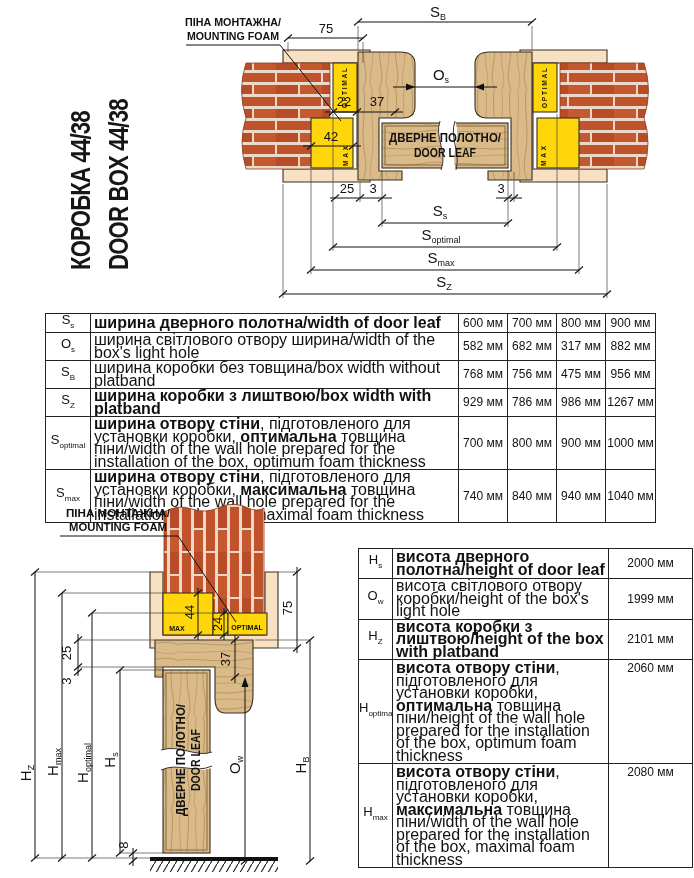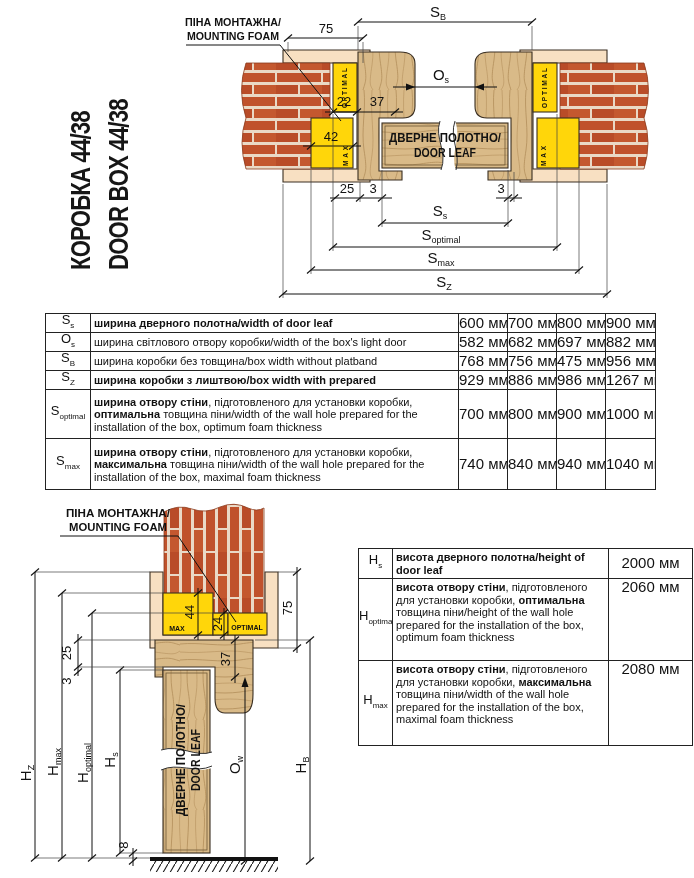--- a/index.html
+++ b/index.html
@@ -18,25 +18,25 @@
   .sub{font-size:9px;}
   .blocklabel{font-weight:bold;fill:#111;}
   .foamlabel{font-weight:bold;font-size:11px;}
   .leaflabel{font-weight:bold;font-size:12.5px;}
   .dline{stroke:#111;stroke-width:1;fill:none;}
   .ext{stroke:#444;stroke-width:.7;fill:none;}
   .shape{stroke:#3a2f22;stroke-width:1.1;}
   .arrow{fill:#111;}
   
   table{position:absolute;border-collapse:collapse;table-layout:fixed;background:#fff;}
-  td{border:1px solid #222;font-size:11px;line-height:12.5px;padding:1px 3px;vertical-align:middle;
+  td{border:1px solid #222;font-size:16px;line-height:12.5px;padding:1px 3px;vertical-align:middle;
      overflow:hidden;}
   td.symc{text-align:center;font-size:13px;padding:0;}
   td.symc sub{font-size:8px;}
-  td.valc{text-align:center;font-size:15px;white-space:nowrap;padding:0;}
+  td.valc{text-align:center;font-size:12px;white-space:nowrap;padding:0;}
   td.valtop{vertical-align:top;padding-top:2px;}
   .b{font-weight:bold;}
   #wtable{left:45px;top:313px;width:610px;}
   #htable{left:358px;top:548px;width:334px;}
 </style>
 </head>
 <body>
 <div id="page">
 
 <div id="title">
@@ -196,39 +196,39 @@
         <tr style="height:15px">
     <td class="symc"><span>S</span><sub>s</sub></td>
     <td><span class="b">ширина дверного полотна/width of door leaf</span></td>
     <td class="valc">600 мм</td>
     <td class="valc">700 мм</td>
     <td class="valc">800 мм</td>
     <td class="valc">900 мм</td>
   </tr>
   <tr style="height:14px">
     <td class="symc"><span>O</span><sub>s</sub></td>
-    <td><span>ширина світлового отвору коробки/width of the box's light door</span></td>
+    <td><span>ширина світлового отвору ширина/width of the box's light hole</span></td>
     <td class="valc">582 мм</td>
     <td class="valc">682 мм</td>
-    <td class="valc">697 мм</td>
+    <td class="valc">317 мм</td>
     <td class="valc">882 мм</td>
   </tr>
   <tr style="height:14px">
     <td class="symc"><span>S</span><sub>B</sub></td>
     <td><span>ширина коробки без товщина/box width without platband</span></td>
     <td class="valc">768 мм</td>
     <td class="valc">756 мм</td>
     <td class="valc">475 мм</td>
     <td class="valc">956 мм</td>
   </tr>
   <tr style="height:14px">
     <td class="symc"><span>S</span><sub>Z</sub></td>
-    <td><span class="b">ширина коробки з лиштвою/box width with prepared</span></td>
+    <td><span class="b">ширина коробки з лиштвою/box width with platband</span></td>
     <td class="valc">929 мм</td>
-    <td class="valc">886 мм</td>
+    <td class="valc">786 мм</td>
     <td class="valc">986 мм</td>
     <td class="valc">1267 мм</td>
   </tr>
   <tr style="height:49px">
     <td class="symc"><span>S</span><sub>optimal</sub></td>
     <td><span class="b">ширина отвору стіни</span><span>, підготовленого для установки коробки, </span><span class="b">оптимальна</span><span> товщина піни/width of the wall hole prepared for the installation of the box, optimum foam thickness</span></td>
     <td class="valc">700 мм</td>
     <td class="valc">800 мм</td>
     <td class="valc">900 мм</td>
     <td class="valc">1000 мм</td>
@@ -385,20 +385,30 @@
         <col style="width:34px">
         <col style="width:216px">
         <col style="width:84px">
       </colgroup>
   <tbody>
         <tr style="height:30px">
     <td class="symc"><span>H</span><sub>s</sub></td>
     <td><span class="b">висота дверного полотна/height of door leaf</span></td>
     <td class="valc">2000 мм</td>
   </tr>
+  <tr style="height:26px">
+    <td class="symc"><span>O</span><sub>w</sub></td>
+    <td><span>висота світлового отвору коробки/height of the box's light hole</span></td>
+    <td class="valc">1999 мм</td>
+  </tr>
+  <tr style="height:31px">
+    <td class="symc"><span>H</span><sub>Z</sub></td>
+    <td><span class="b">висота коробки з лиштвою/height of the box with platband</span></td>
+    <td class="valc">2101 мм</td>
+  </tr>
   <tr style="height:82px">
     <td class="symc"><span>H</span><sub>optimal</sub></td>
     <td class="valtop"><span class="b">висота отвору стіни</span><span>, підготовленого для установки коробки, </span><span class="b">оптимальна</span><span> товщина піни/height of the wall hole prepared for the installation of the box, optimum foam thickness</span></td>
     <td class="valc valtop">2060 мм</td>
   </tr>
   <tr style="height:85px">
     <td class="symc"><span>H</span><sub>max</sub></td>
     <td class="valtop"><span class="b">висота отвору стіни</span><span>, підготовленого для установки коробки, </span><span class="b">максимальна</span><span> товщина піни/width of the wall hole prepared for the installation of the box, maximal foam thickness</span></td>
     <td class="valc valtop">2080 мм</td>
   </tr>

